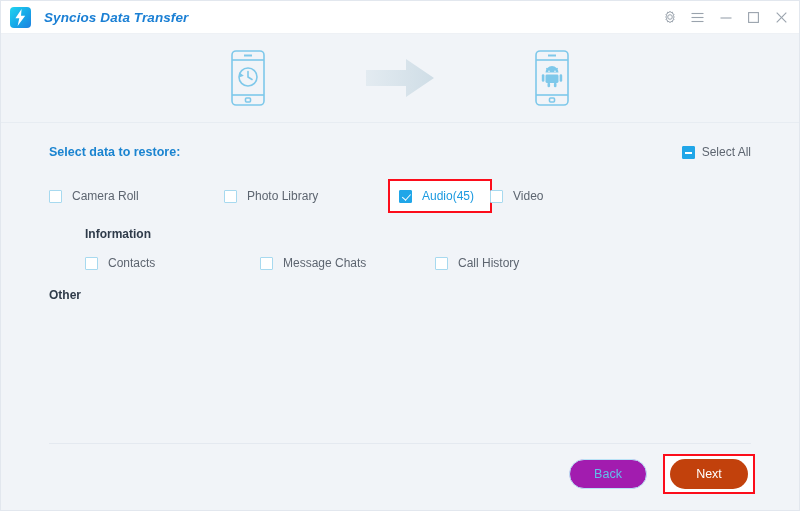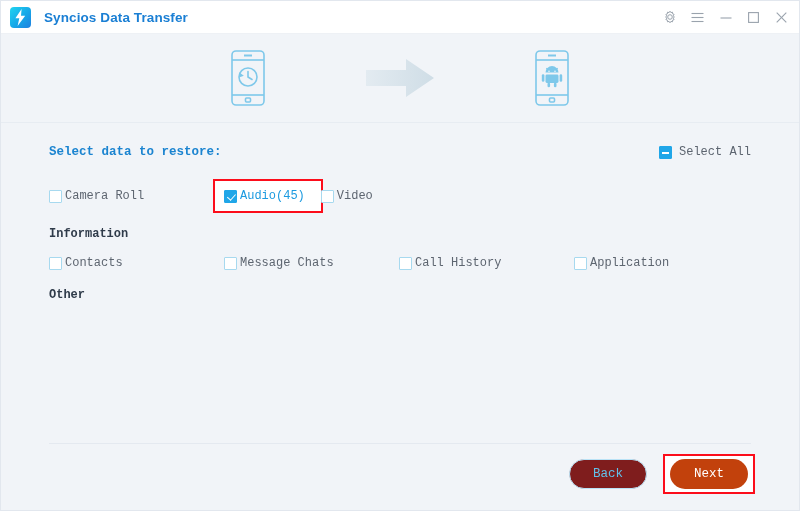--- a/index.html
+++ b/index.html
@@ -27,20 +27,21 @@
   
   .titlebar {
     height: 33px;
     min-height: 33px;
     background: #ffffff;
     display: flex;
     align-items: center;
     padding: 0 10px 0 9px;
     border-bottom: 1px solid #eef1f5;
     box-sizing: border-box;
+    font-style: italic;
   }
   .logo {
     width: 21px;
     height: 21px;
     border-radius: 4px;
     background: linear-gradient(135deg, #20d4f0 0%, #16a7e8 55%, #1f7fe0 100%);
     position: relative;
     flex: 0 0 auto;
   }
   .logo svg { position: absolute; left: 3px; top: 2px; }
@@ -80,21 +81,20 @@
   }
   .device-icon { width: 44px; height: 56px; }
   .arrow-icon { width: 72px; height: 40px; }
 
   
   .main {
     flex: 1 1 auto;
     position: relative;
     padding: 0 48px;
     box-sizing: border-box;
-    font-family: Liberation Mono, monospace;
   }
   .select-row {
     display: flex;
     align-items: center;
     justify-content: space-between;
     height: 46px;
     padding-top: 12px;
     box-sizing: border-box;
   }
   .select-label {
@@ -161,21 +161,21 @@
     font-weight: bold;
     margin-bottom: 15px;
   }
   .group-items {
     display: flex;
     align-items: center;
   }
   .item {
     display: flex;
     align-items: center;
-    gap: 3px;
+    gap: 10px;
     width: 175px;
     flex: 0 0 auto;
     cursor: pointer;
     position: relative;
   }
   .item-label {
     color: #5d6570;
     font-size: 12px;
     white-space: nowrap;
   }
@@ -183,21 +183,21 @@
   .item.highlight {
     outline: 2px solid #fc0d1b;
     padding: 8px 16px 8px 9px;
     margin-left: -9px;
     width: auto;
     background: #ffffff;
     box-sizing: content-box;
   }
 
   .group.media .group-items { margin-bottom: 16px; }
-  .group.information { margin-top: 6px; }
+  .group.information { margin-top: 6px; margin-left: 36px; }
   .group.other { margin-top: 18px; }
 
   
   .divider {
     position: absolute;
     left: 48px;
     right: 48px;
     bottom: 66px;
     height: 1px;
     background: #e4e9f0;
@@ -215,21 +215,21 @@
     height: 30px;
     border-radius: 15px;
     font-size: 12.5px;
     display: flex;
     align-items: center;
     justify-content: center;
     cursor: pointer;
     box-sizing: border-box;
   }
   .btn-back {
-    background: #7f1d1d;
+    background: #a21caf;
     border: 1px solid #b9e2f6;
     color: #62c0ea;
   }
   .btn-next {
     background: #c2410c;
     color: #ffffff;
   }
   .next-wrap {
     border: 2px solid #fc0d1b;
     padding: 3px 5px;
@@ -339,20 +339,24 @@
         <span class="select-all-text">Select All</span>
       </div>
     </div>
 
     <div class="group media">
       <div class="group-items">
         <div class="item">
           <span class="cb"></span>
           <span class="item-label">Camera Roll</span>
         </div>
+        <div class="item">
+          <span class="cb"></span>
+          <span class="item-label">Photo Library</span>
+        </div>
         <div class="item selected highlight">
           <span class="cb checked"></span>
           <span class="item-label">Audio(45)</span>
         </div>
         <div class="item">
           <span class="cb"></span>
           <span class="item-label">Video</span>
         </div>
       </div>
     </div>
@@ -364,24 +368,20 @@
           <span class="cb"></span>
           <span class="item-label">Contacts</span>
         </div>
         <div class="item">
           <span class="cb"></span>
           <span class="item-label">Message Chats</span>
         </div>
         <div class="item">
           <span class="cb"></span>
           <span class="item-label">Call History</span>
-        </div>
-        <div class="item">
-          <span class="cb"></span>
-          <span class="item-label">Application</span>
         </div>
       </div>
     </div>
 
     <div class="group other">
       <div class="group-title">Other</div>
     </div>
 
     <div class="divider"></div>
 

